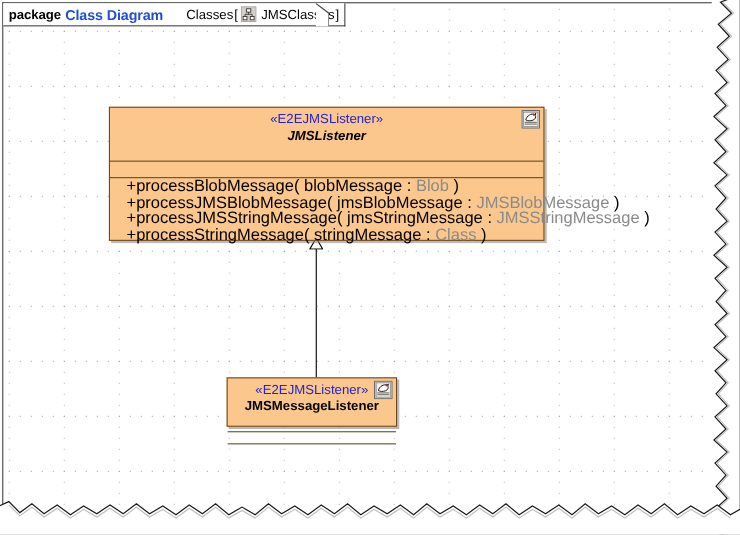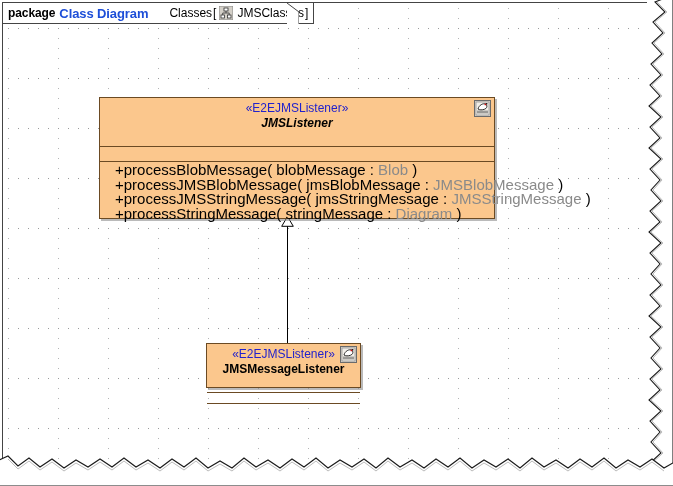--- a/index.html
+++ b/index.html
@@ -258,21 +258,21 @@
       <div class="op-row">
         <span class="vis">+</span><span class="opname">processBlobMessage</span><span class="punct">(</span>&nbsp;<span class="pname">blobMessage</span>&nbsp;<span class="punct">:</span>&nbsp;<span class="ptype">Blob</span>&nbsp;<span class="punct">)</span>
       </div>
       <div class="op-row">
         <span class="vis">+</span><span class="opname">processJMSBlobMessage</span><span class="punct">(</span>&nbsp;<span class="pname">jmsBlobMessage</span>&nbsp;<span class="punct">:</span>&nbsp;<span class="ptype">JMSBlobMessage</span>&nbsp;<span class="punct">)</span>
       </div>
       <div class="op-row">
         <span class="vis">+</span><span class="opname">processJMSStringMessage</span><span class="punct">(</span>&nbsp;<span class="pname">jmsStringMessage</span>&nbsp;<span class="punct">:</span>&nbsp;<span class="ptype">JMSStringMessage</span>&nbsp;<span class="punct">)</span>
       </div>
       <div class="op-row">
-        <span class="vis">+</span><span class="opname">processStringMessage</span><span class="punct">(</span>&nbsp;<span class="pname">stringMessage</span>&nbsp;<span class="punct">:</span>&nbsp;<span class="ptype">Diagram</span>&nbsp;<span class="punct">)</span>
+        <span class="vis">+</span><span class="opname">processStringMessage</span><span class="punct">(</span>&nbsp;<span class="pname">stringMessage</span>&nbsp;<span class="punct">:</span>&nbsp;<span class="ptype">Class</span>&nbsp;<span class="punct">)</span>
       </div>
     </div>
   </div>
 
   <div class="uml-class" style="left:206px; top:343px; width:155px; height:45px;">
     <div class="uml-head">
       <div class="stereotype">«E2EJMSListener»</div>
       <div class="classname">JMSMessageListener</div>
       <span class="bean-icon">
         <svg width="17" height="17" viewBox="0 0 17 17">

